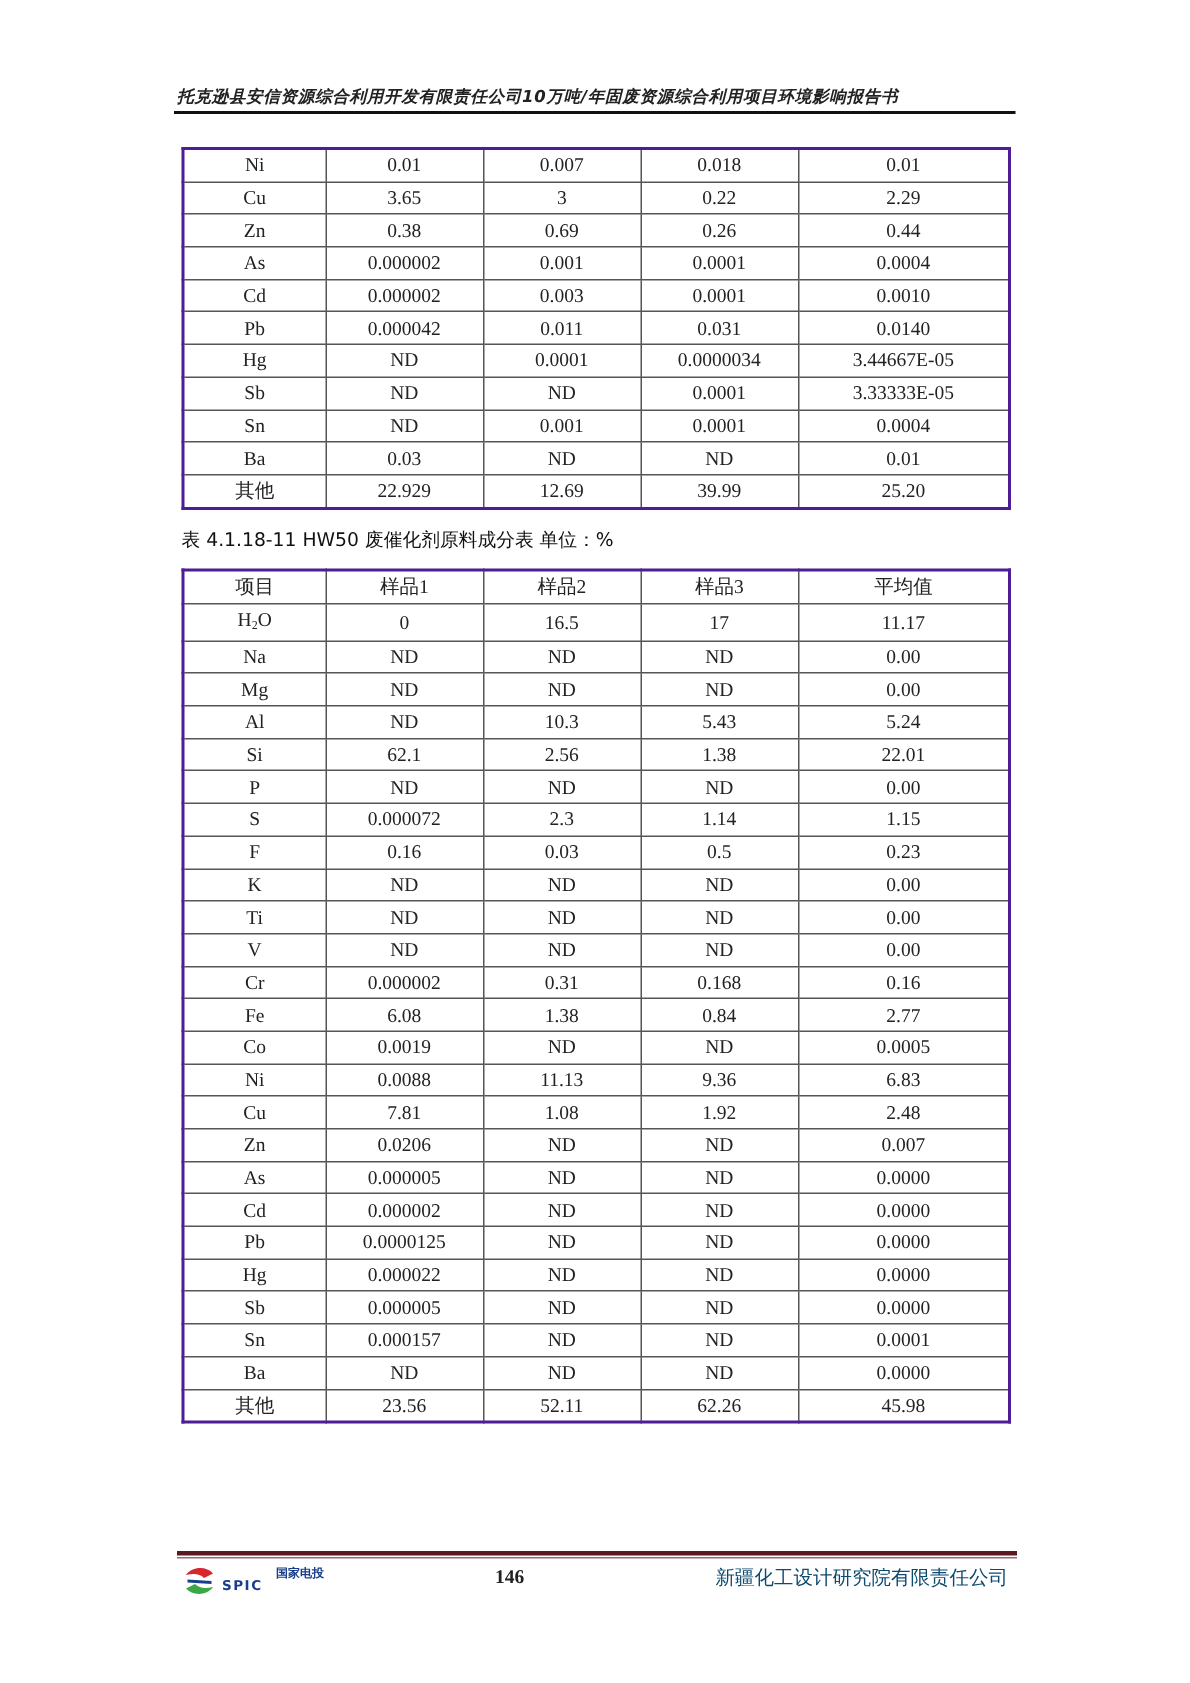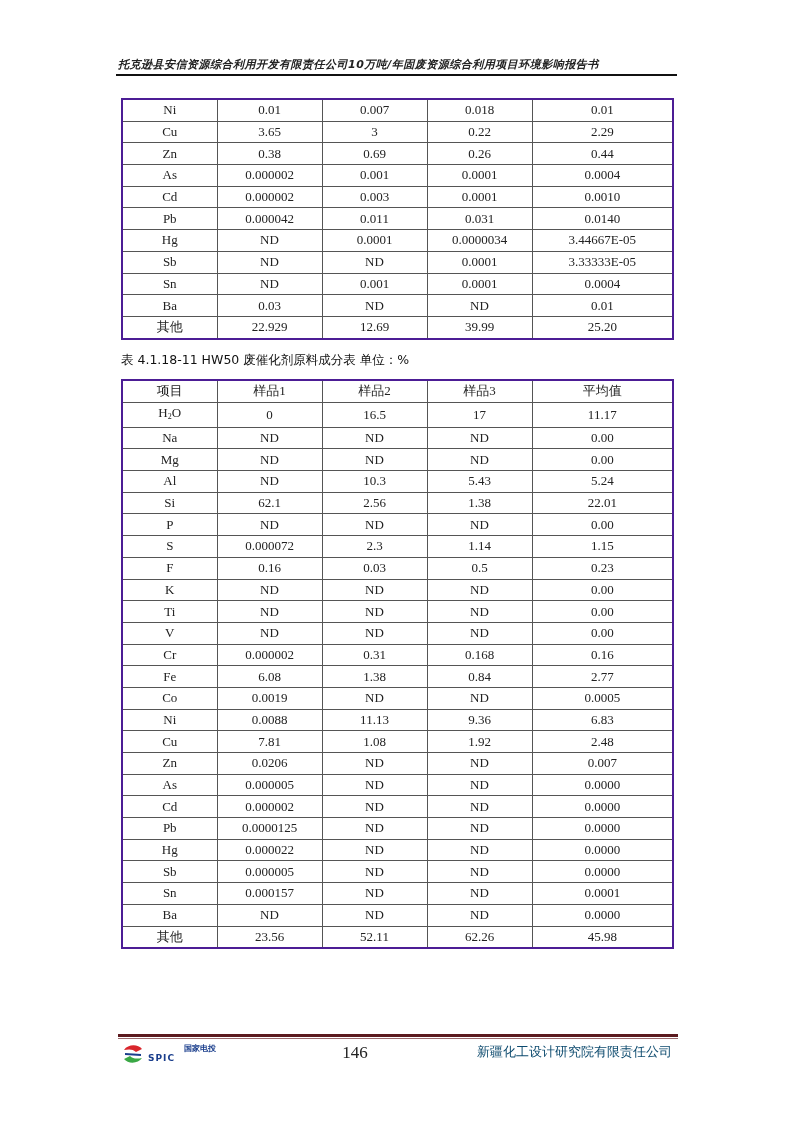--- a/index.html
+++ b/index.html
@@ -28,21 +28,21 @@
              font-family: "DejaVu Sans", sans-serif; font-weight: normal; font-size: 12.5px; color: #111; }
 
   .footer-rule1 { position: absolute; left: 118px; top: 1034px; width: 560px; height: 3px; background: #5b1a1f; }
   .footer-rule2 { position: absolute; left: 118px; top: 1038px; width: 560px; height: 1px; background: #9a6a6e; }
   .logo { position: absolute; left: 122px; top: 1042px; width: 70px; height: 24px; }
   .logo-mark { position: absolute; left: 0; top: 2px; width: 22px; height: 20px; }
   .logo-cn { position: absolute; left: 26px; top: 1px; font-family: Liberation Serif, serif; font-weight: bold;
              font-size: 8px; color: #1a3e8c; white-space: nowrap; margin-left: 36px; }
   .logo-en { position: absolute; left: 26px; top: 11px; font-family: "DejaVu Sans", sans-serif; font-weight: bold;
              font-size: 9px; color: #1a3e8c; letter-spacing: 1px; }
-  .page-num { position: absolute; left: 330px; top: 1043px; width: 50px; text-align: center; font-size: 17px; color: #222; }
+  .page-num { position: absolute; left: 330px; top: 1043px; width: 50px; text-align: left; font-size: 13px; color: #222; font-weight: bold; }
   .company { position: absolute; left: 470px; top: 1043px; width: 202px; text-align: right; font-size: 13px; color: #0c4a6e;
              font-family: "DejaVu Serif", serif; white-space: nowrap; }
   sub { font-size: 8px; vertical-align: -2px; }
 </style>
 </head>
 <body>
 
 <div class="header-title">托克逊县安信资源综合利用开发有限责任公司10万吨/年固废资源综合利用项目环境影响报告书</div>
 <div class="header-rule"></div>
 

